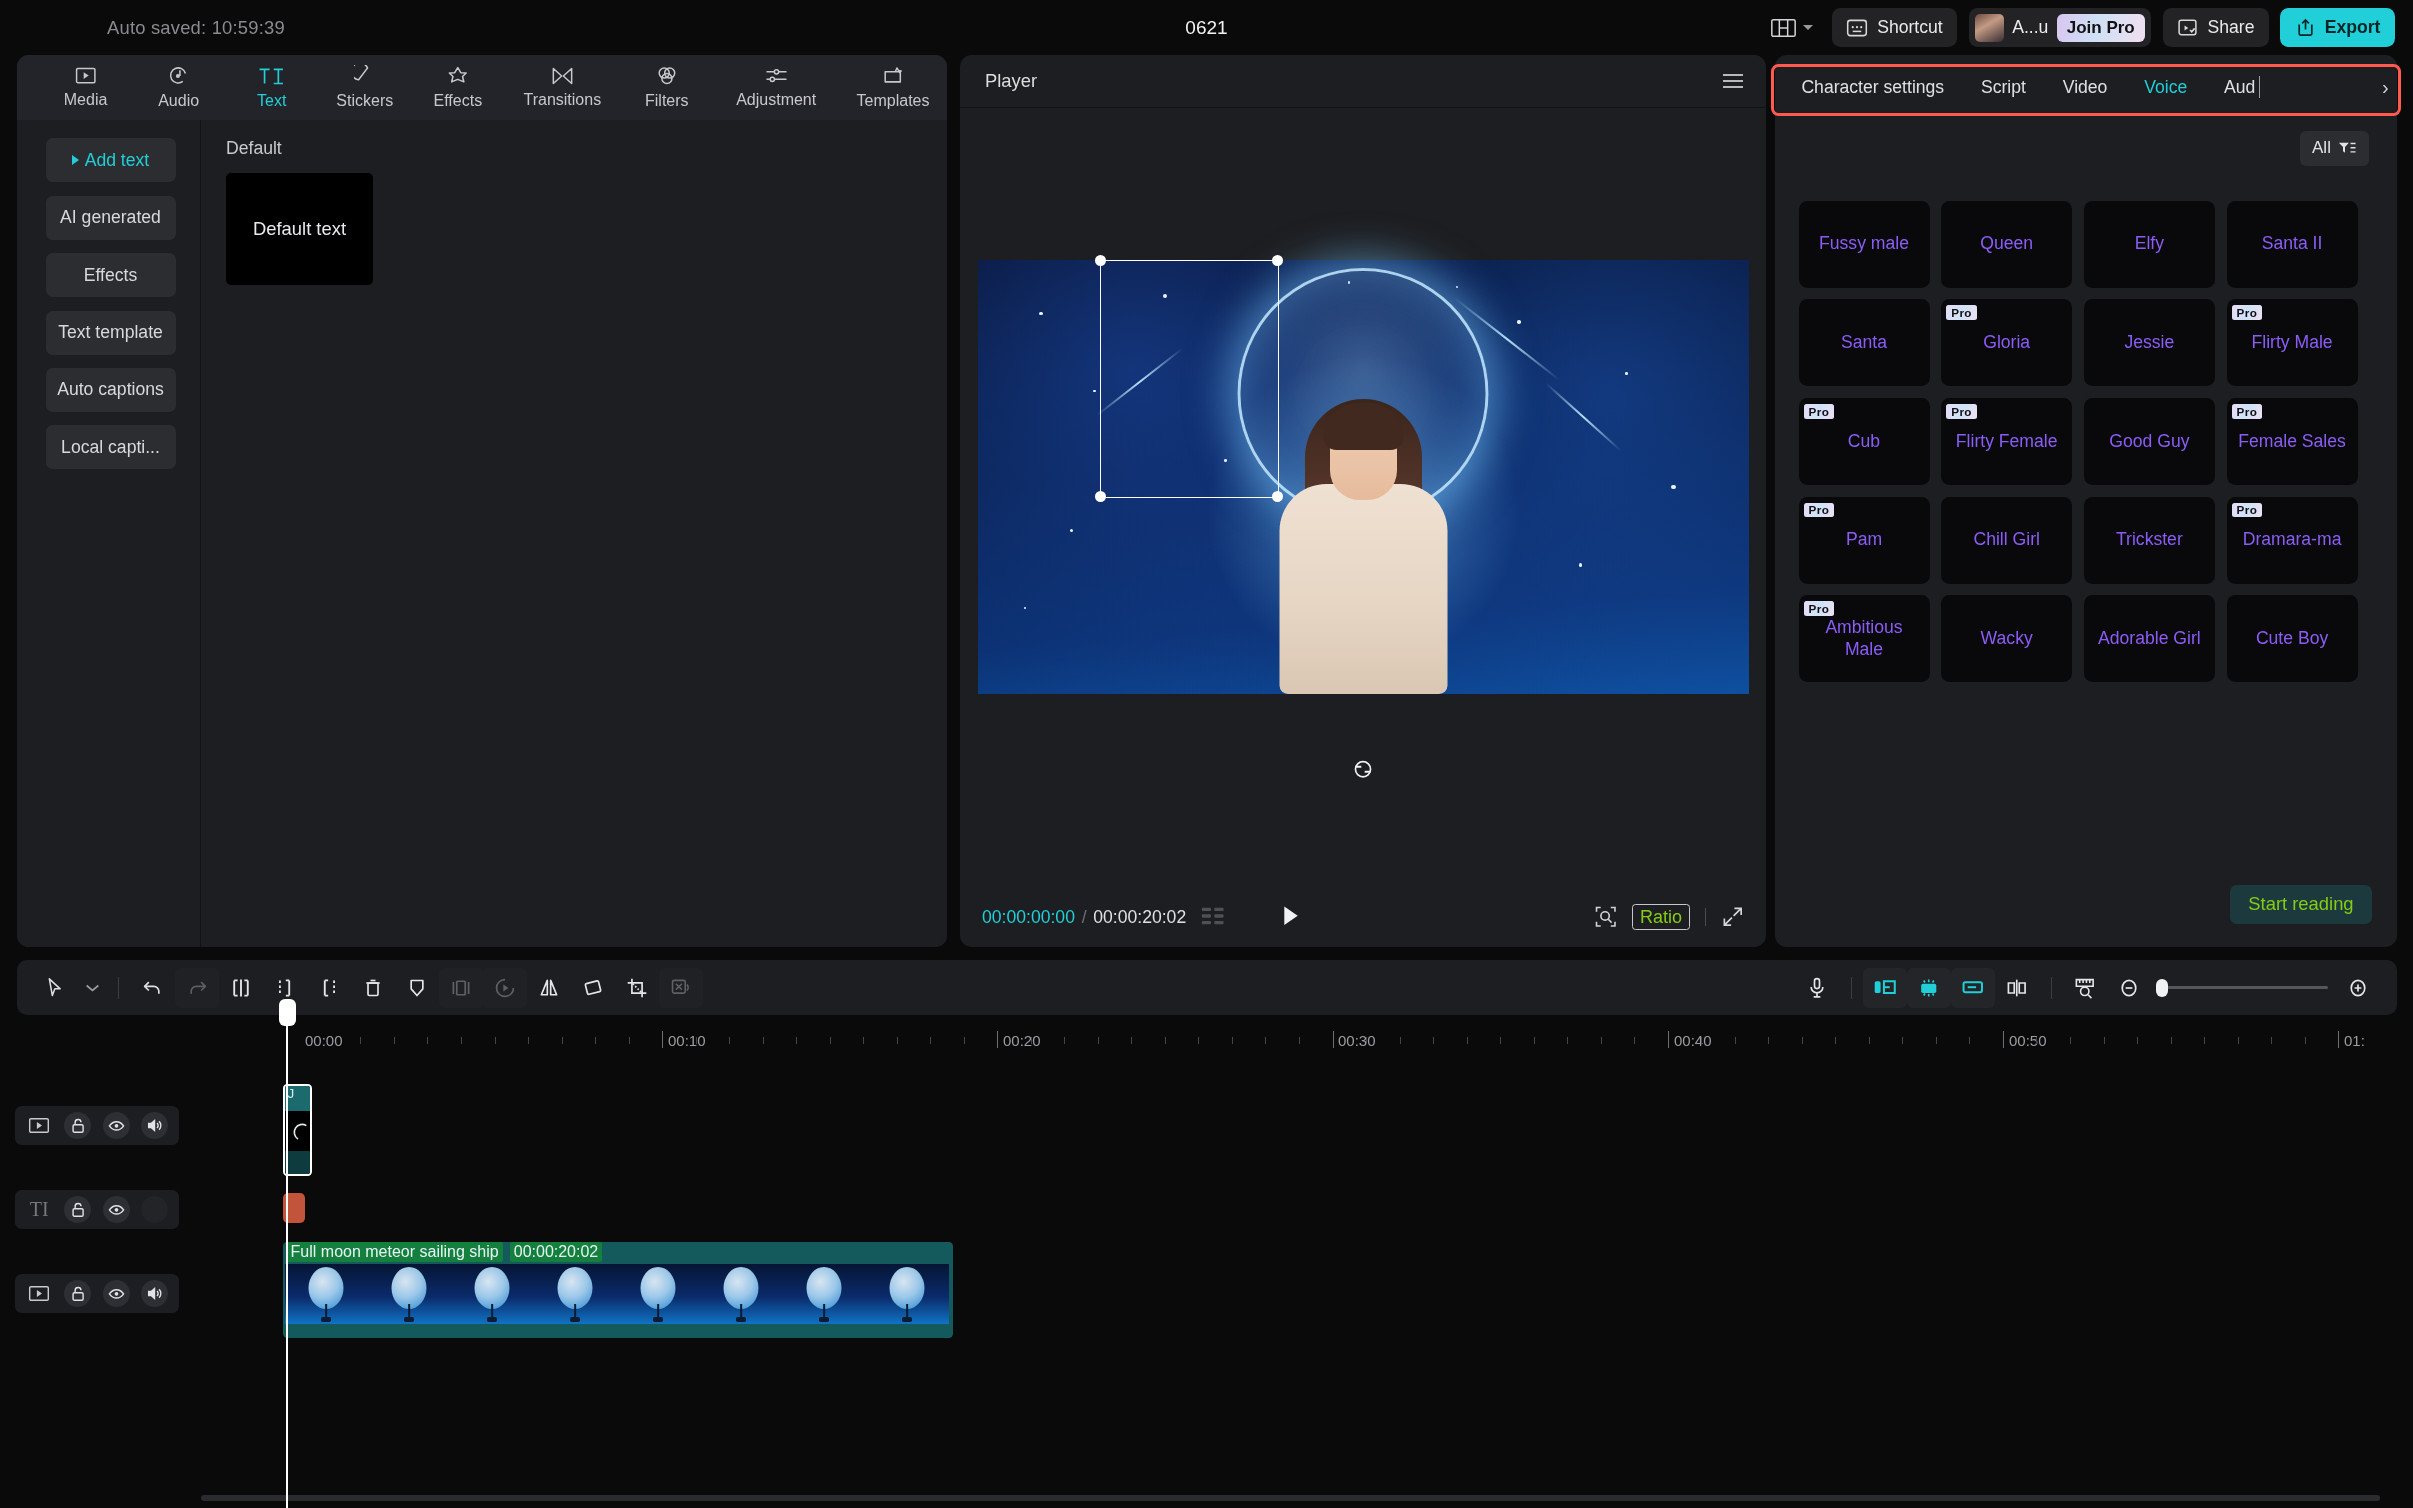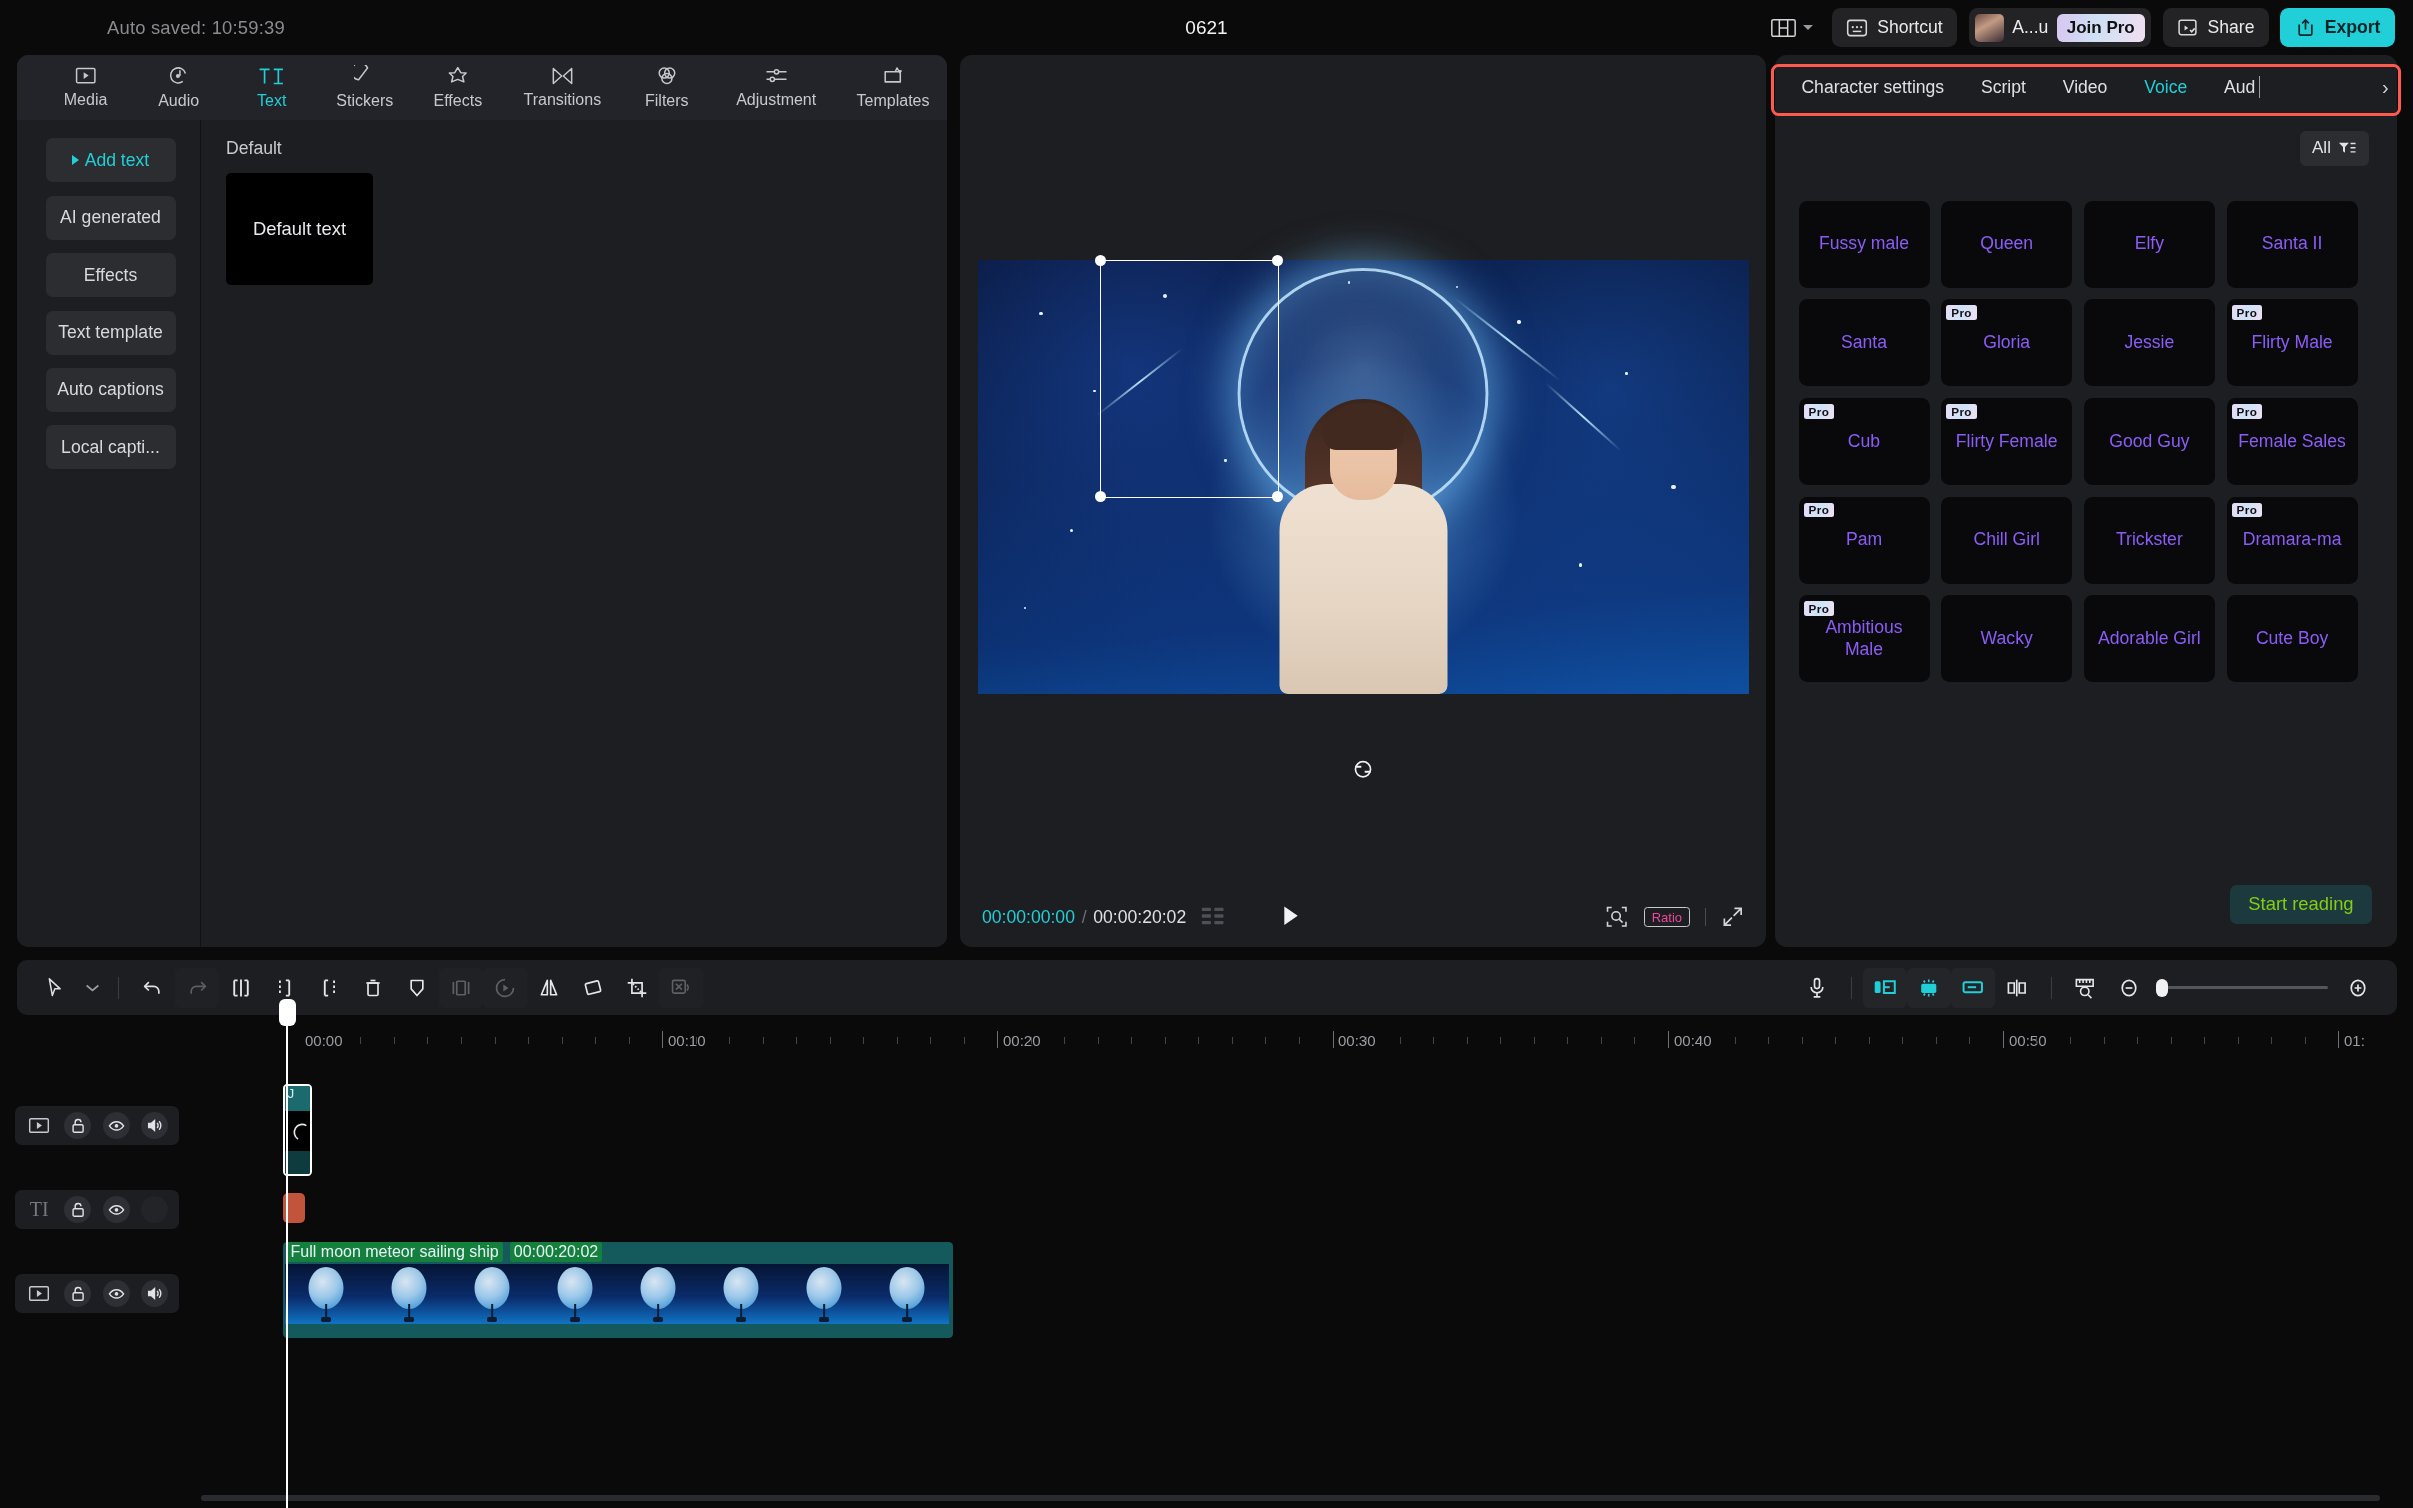--- a/index.html
+++ b/index.html
@@ -176,21 +176,21 @@
     display: flex; align-items: center; padding: 0 22px;
   }
   .tc-cur { font-size: 17.6px; color: #20cfd8; font-family: "Liberation Sans", sans-serif; }
   .tc-sep { font-size: 17.6px; color: #6d6d73; margin: 0 6.7px; }
   .tc-tot { font-size: 17.6px; color: #e0e0e3; }
   .grid-ico { margin-left: 15px; cursor: pointer; }
   .playbtn { margin-left: 54px; cursor: pointer; }
   .foot-right { margin-left: auto; display: flex; align-items: center; gap: 15px; }
   .ratio-btn {
     border: 1.7px solid #c8c8cc; border-radius: 3.4px; padding: 1.7px 6.7px;
-    font-size: 13px; color: #ec4899; cursor: pointer;
+    font-size: 18px; color: #84cc16; cursor: pointer;
   }
   .vdiv { width: 0.8px; height: 18.4px; background: #4a4a50; }
 
   
   .rightpanel {
     position: absolute; left: 1775px; top: 55px; width: 622px; height: 892px;
     background: #1d1e21; border-radius: 11.7px; overflow: hidden;
   }
   .redbox {
     position: absolute; left: 1771px; top: 64px; width: 630px; height: 52px;
@@ -505,20 +505,28 @@
       <div class="leftcontent">
         <div class="content-heading">Default</div>
         <div class="text-card">
           <span>Default text</span>
         </div>
       </div>
     </div>
   </div>
 
   <div class="player">
+    <div class="player-head">
+      <span class="player-title">Player</span>
+      <span class="hamburger">
+          <span></span>
+          <span></span>
+          <span></span>
+        </span>
+    </div>
 
     <div class="stage">
       <div class="video-frame">
         <div class="stars">
           <i style="left:8%;top:12%;width:3.4px;height:3.4px"></i>
             <i style="left:15%;top:30%;width:2.5px;height:2.5px"></i>
           <i style="left:24%;top:8%;width:4.2px;height:4.2px"></i>
             <i style="left:32%;top:46%;width:2.5px;height:2.5px"></i>
           <i style="left:12%;top:62%;width:3.4px;height:3.4px"></i>
             <i style="left:70%;top:14%;width:3.4px;height:3.4px"></i>

